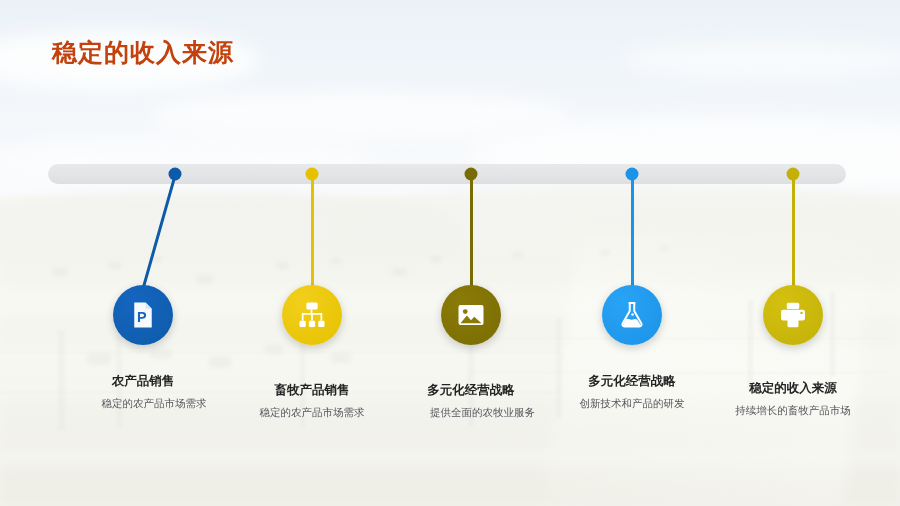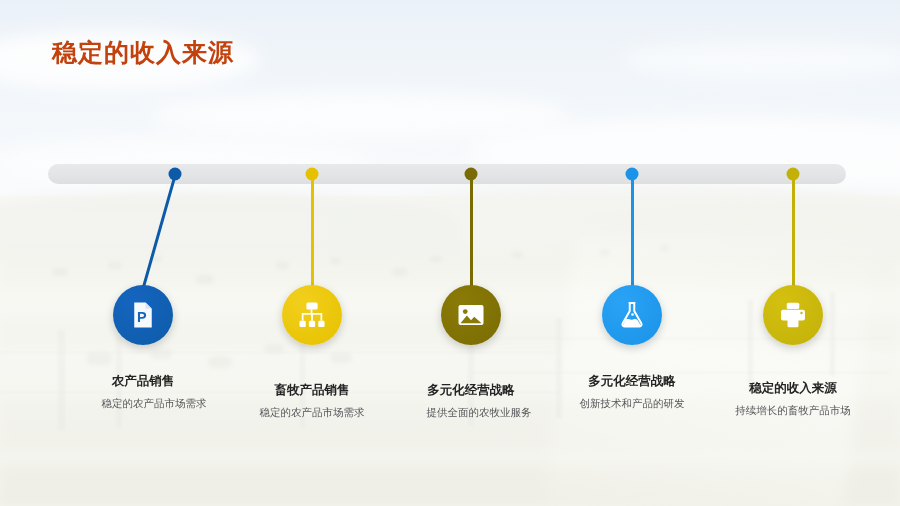--- a/index.html
+++ b/index.html
@@ -194,21 +194,21 @@
       <div class="bubble" style="left: 471px; top: 315px; background: radial-gradient(circle at 34% 28%, rgb(138, 122, 6) 0%, rgb(122, 108, 4) 100%);">
         <span>
           <svg viewBox="0 0 24 24" fill="#fff">
             <rect x="2" y="4" width="20" height="16" rx="1.6"></rect>
             <circle cx="7.4" cy="9.2" r="1.9" fill="#8a7a06"></circle>
             <path d="M3.6 18.6l5.1-6.3 3.3 3.9 2.6-2.9 5.8 5.3z" fill="#8a7a06"></path>
           </svg>
         </span>
       </div>
       <div class="label" style="left: 471px; top: 383px;">多元化经营战略</div>
-      <div class="desc" style="left: 479px; top: 405px;">提供全面的农牧业服务</div>
+      <div class="desc" style="left: 468px; top: 405px; text-align: right;">提供全面的农牧业服务</div>
       <div class="stem" style="left: 632px; top: 174px; width: 3px; height: 113px; margin-left: -1.5px; background: rgb(27, 147, 232); transform: rotate(0deg);"></div>
       <div class="dot" style="left: 632px; top: 174px; background: rgb(27, 147, 232);"></div>
       <div class="bubble" style="left: 632px; top: 315px; background: radial-gradient(circle at 34% 28%, rgb(41, 163, 245) 0%, rgb(27, 147, 232) 100%);">
         <span>
           <svg viewBox="0 0 24 24" fill="none" stroke="#fff" stroke-width="1.6" stroke-linejoin="round">
             <path d="M9.3 2.4h5.4M10.2 2.4v6.4L4.6 18.6a1.6 1.6 0 0 0 1.4 2.5h12a1.6 1.6 0 0 0 1.4-2.5L13.8 8.8V2.4"></path>
             <path d="M7 15.6c2.4-1.1 3.6.9 5.6 0 1.5-.7 2.6-.5 3.6.1l2.4 3.9a1 1 0 0 1-.9 1.5H5.9a1 1 0 0 1-.9-1.5z" fill="#fff" stroke="none"></path>
             <circle cx="12.4" cy="11.6" r="1.05" fill="#fff" stroke="none"></circle>
           </svg>
         </span>

